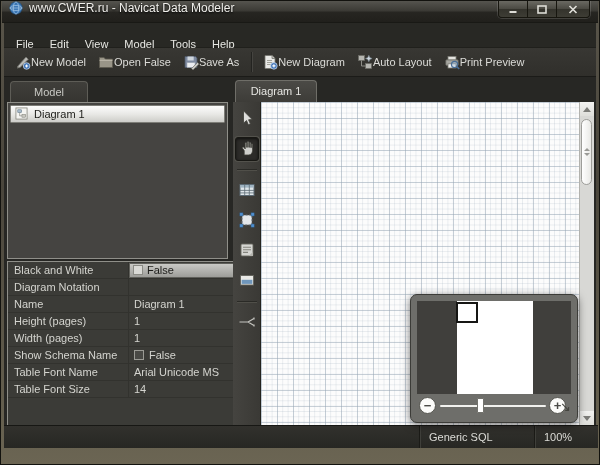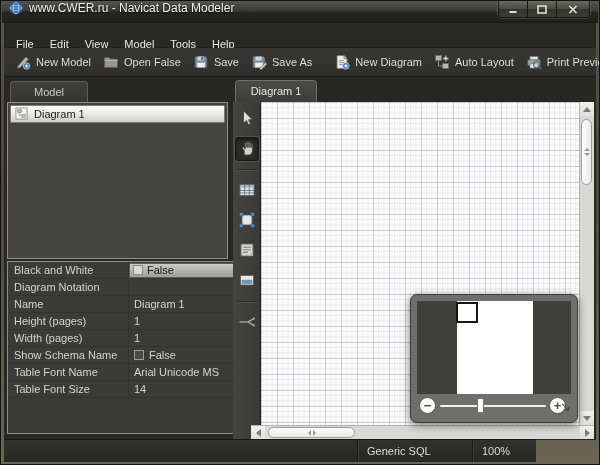--- a/index.html
+++ b/index.html
@@ -25,21 +25,21 @@
     border-right:1px solid #17160f;cursor:default;}
   .win-btn:last-child{border-right:none;width:32px;}
   
   .menubar{position:absolute;left:3px;right:3px;top:22px;height:25px;background:#282824;
     display:flex;align-items:center;padding-left:4px;border-bottom:1px solid #20201c;}
   .menu-item{padding:0 8px;line-height:25px;color:#e8e8e4;cursor:default;margin-top:18px;}
   
   .toolbar{position:absolute;left:3px;right:3px;top:47px;height:29px;
     background:linear-gradient(180deg,#383733 0%,#302f2b 100%);
     border-bottom:1px solid #1b1b18;display:flex;align-items:center;padding:0 6px;}
-  .tool-btn{display:flex;align-items:center;gap:5px;padding:3px 7px 3px 5px;border-radius:3px;color:#dcdcd8;white-space:nowrap;}
+  .tool-btn{display:flex;align-items:center;padding:3px 7px 3px 5px;border-radius:3px;color:#dcdcd8;white-space:nowrap;}
   .tool-sep{width:1px;height:20px;background:#232320;box-shadow:1px 0 0 #454440;margin:0 5px;}
   .toolbar .spacer{flex:1;}
   .tool-btn svg{display:block;}
   
   .main-bg{position:absolute;left:3px;right:3px;top:76px;height:363px;background:#272724;}
   
   .side-tab{position:absolute;height:21px;line-height:20px;text-align:center;
     border:1px solid #5e5d57;border-bottom:none;border-radius:4px 4px 0 0;
     background:linear-gradient(180deg,#403f3b,#363531);color:#c9c9c4;cursor:default;}
   .side-tab.active{background:linear-gradient(180deg,#4c4b47,#403f3b);border-color:#83827b;color:#eeeeea;height:23px;}
@@ -103,21 +103,21 @@
   .nav-preview{position:absolute;left:6px;top:6px;width:154px;height:93px;background:#403f3c;overflow:hidden;}
   .nav-page{position:absolute;left:40px;top:0;width:76px;height:93px;background:#ffffff;}
   .nav-viewport{position:absolute;left:39px;top:1px;width:22px;height:21px;background:#ffffff;border:2px solid #161614;}
   .nav-bar{position:absolute;left:0;right:0;bottom:4px;height:24px;}
   .nav-zoom-btn{position:absolute;top:3px;width:17px;height:17px;border-radius:50%;background:#fbfbf9;
     color:#4a4a46;font-size:13px;font-weight:bold;line-height:15px;text-align:center;border:1px solid #55554f;}
   .nav-track{position:absolute;left:29px;top:11px;width:106px;height:2px;background:#f2f2ef;border-radius:1px;}
   .nav-thumb{position:absolute;left:66px;top:4px;width:7px;height:15px;background:#ffffff;border:1px solid #73736d;border-radius:1px;}
   .nav-resize{position:absolute;right:6px;top:5px;color:#45453f;font-size:13px;font-family:"DejaVu Sans",sans-serif;}
   
-  .statusbar{position:absolute;left:3px;bottom:2px;width:532px;height:23px;
+  .statusbar{position:absolute;left:3px;bottom:16px;width:594px;height:23px;
     background:linear-gradient(180deg,#32312d,#272723);border-top:1px solid #171714;display:flex;align-items:center;}
   .status-spacer{flex:1;}
   .status-cell{height:100%;display:flex;align-items:center;padding-left:9px;color:#dcdcd7;
     border-left:1px solid #1b1b17;box-shadow:inset 1px 0 0 #3f3f3a;}
   .status-cell.db{width:115px;}
   .status-cell.zoom{width:64px;}
 </style>
 </head>
 <body>
 
@@ -180,31 +180,20 @@
             <path d="M1.5 6.3 h13" stroke="#c9c5b9" stroke-width="0.8"></path>
           </svg>
         </span>
       <span>Open False</span>
     </div>
     <div class="tool-btn">
       <span>
           <svg width="16" height="16" viewBox="0 0 16 16">
             <path d="M2 2.5 h10.6 L14 3.9 v9.6 h-12 z" fill="#7e8aa0" stroke="#4d5565" stroke-width="0.8"></path>
             <rect x="4.5" y="2.5" width="6.2" height="4" fill="#ced5dd"></rect>
-            <rect x="8.2" y="3" width="1.9" height="3" fill="#5a6980"></rect>
-            <rect x="4" y="8.6" width="8" height="4.9" fill="#eceef1" stroke="#98a0ac" stroke-width="0.5"></rect>
-          </svg>
-        </span>
-      <span>Save</span>
-    </div>
-    <div class="tool-btn">
-      <span>
-          <svg width="16" height="16" viewBox="0 0 16 16">
-            <path d="M2 2.5 h10.6 L14 3.9 v9.6 h-12 z" fill="#7e8aa0" stroke="#4d5565" stroke-width="0.8"></path>
-            <rect x="4.5" y="2.5" width="6.2" height="4" fill="#ced5dd"></rect>
             <rect x="4" y="8.6" width="8" height="4.9" fill="#eceef1" stroke="#98a0ac" stroke-width="0.5"></rect>
             <path d="M8.5 14.5 L14.5 8.5 L16 10 L10 16 Z" fill="#c9c9c4" stroke="#6e6e69" stroke-width="0.7"></path>
           </svg>
         </span>
       <span>Save As</span>
     </div>
     <div class="tool-sep"></div>
     <div class="tool-btn">
       <span>
           <svg width="16" height="16" viewBox="0 0 16 16">

